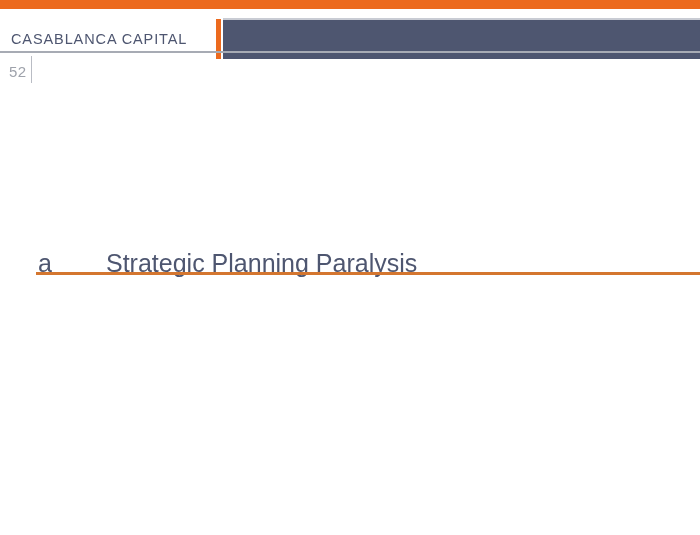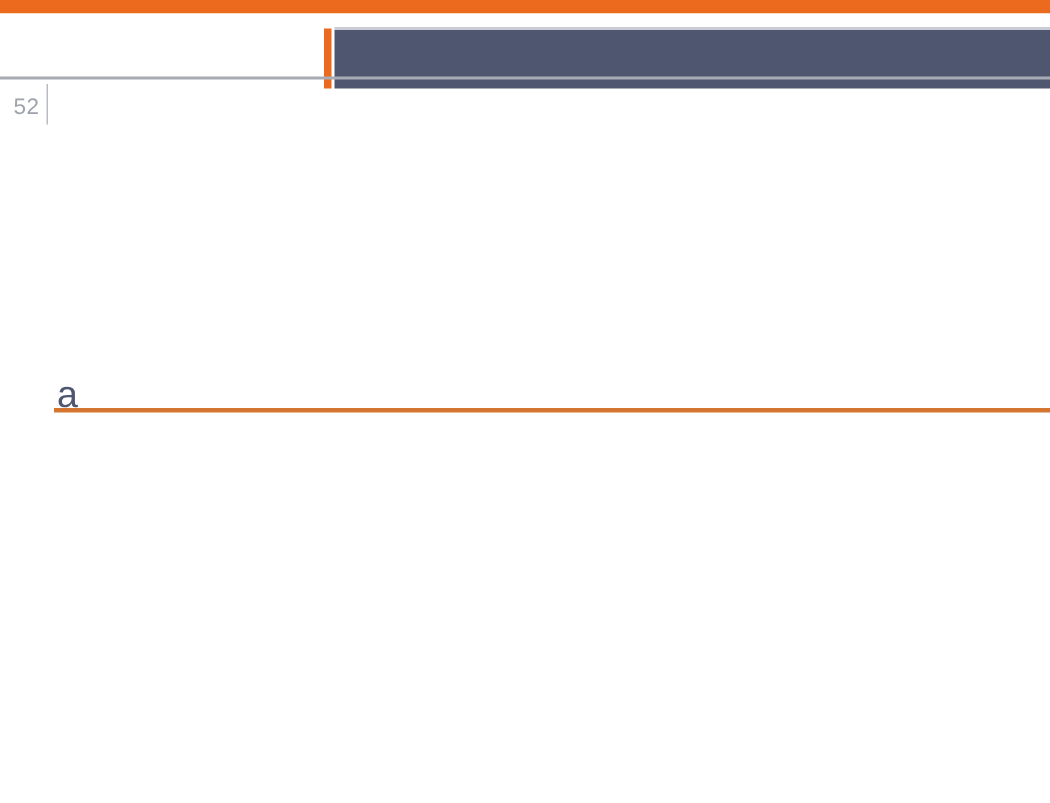--- a/index.html
+++ b/index.html
@@ -157,30 +157,32 @@
   }
 </style>
 </head>
 <body>
 
 <div class="slide">
 
   <div class="top-accent-bar"></div>
 
   <div class="header-zone">
+    <div class="header-title">CASABLANCA CAPITAL</div>
     <div class="header-divider-orange"></div>
     <div class="header-panel-hairline-top"></div>
     <div class="header-panel"></div>
   </div>
 
   <div class="header-underline"></div>
 
   <div class="page-number">52</div>
   <div class="page-number-rule"></div>
 
   <div class="body-area">
     <div class="title-row">
       <span class="title-bullet">a</span>
+      <span class="title-text">Strategic Planning Paralysis</span>
     </div>
     <div class="title-rule"></div>
   </div>
 
 </div>
 
 </body></html>

